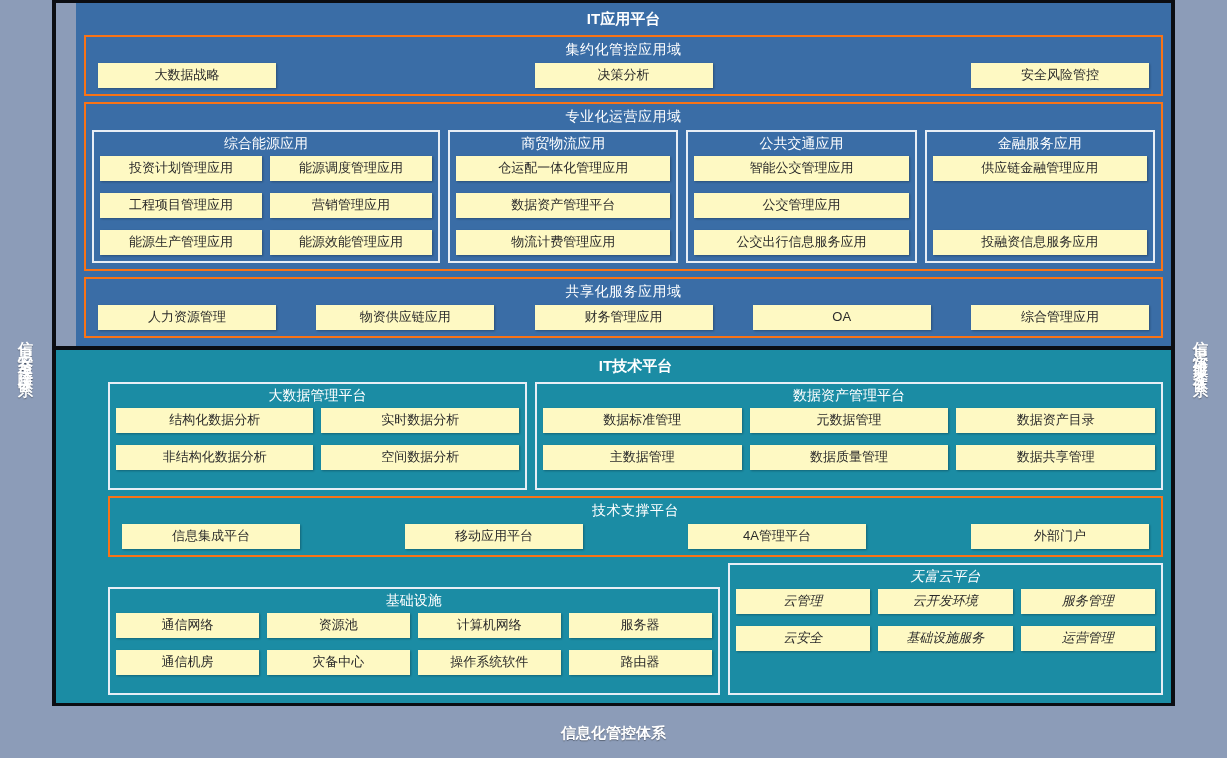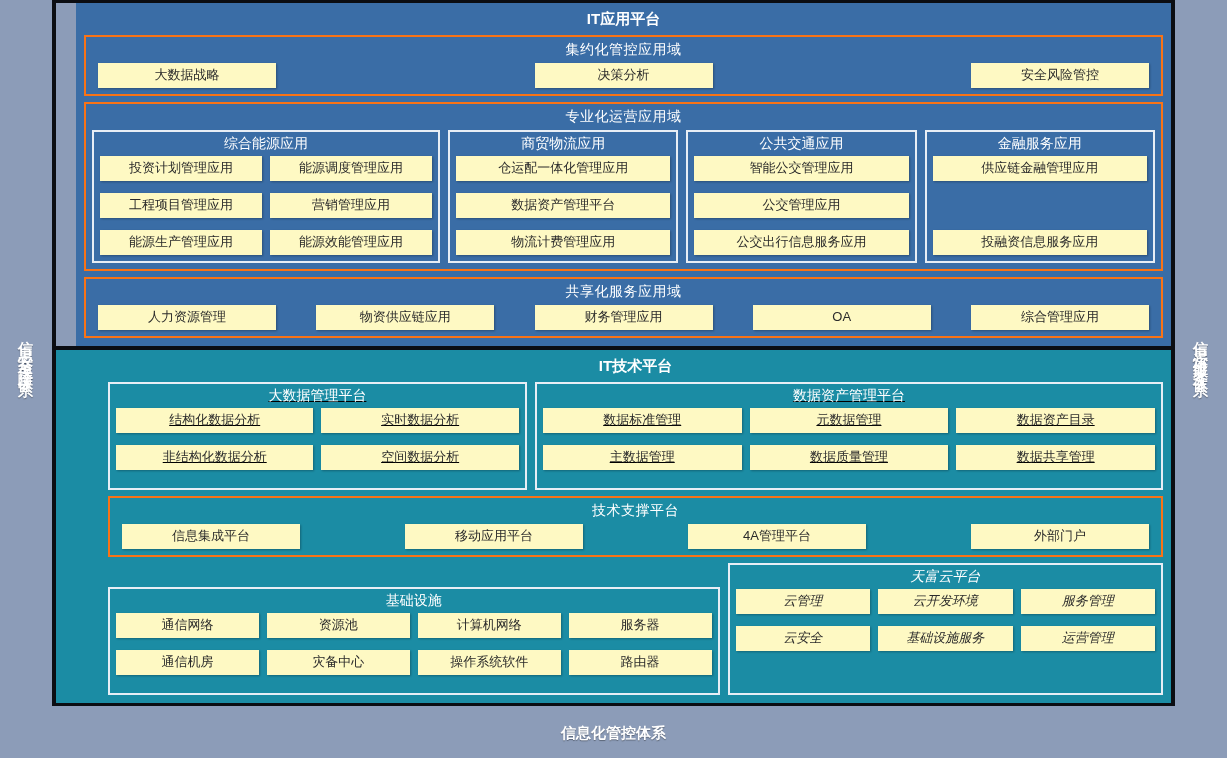--- a/index.html
+++ b/index.html
@@ -233,21 +233,21 @@
             </div>
           </div>
 
         </div>
       </div>
 
       <div class="platform tech" style="flex:1 1 auto;">
         <div class="app-header">IT技术平台</div>
         <div class="platform-body">
 
-          <div class="groups" style="flex:1 1 auto;text-decoration:underline;">
+          <div class="groups" style="flex:1 1 auto;">
 
             <div class="group" style="flex:1.02 1 0;">
               <div class="group-title">大数据管理平台</div>
               <div class="group-grid">
                 <div class="grid-row">
                   <div class="chip">结构化数据分析</div>
                   <div class="chip">实时数据分析</div>
                 </div>
                 <div class="grid-row">
                   <div class="chip">非结构化数据分析</div>

